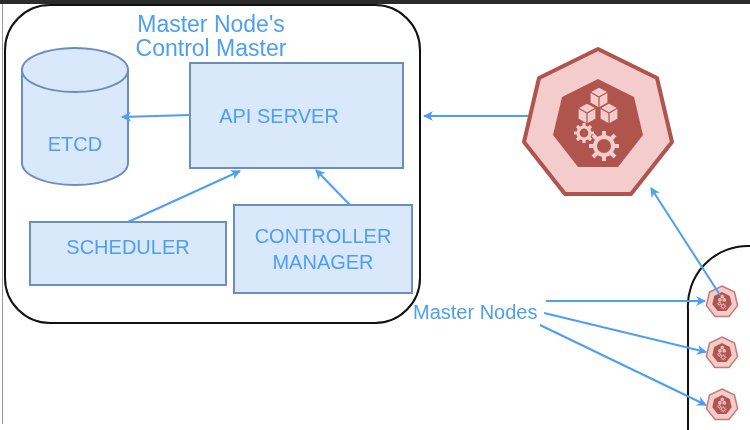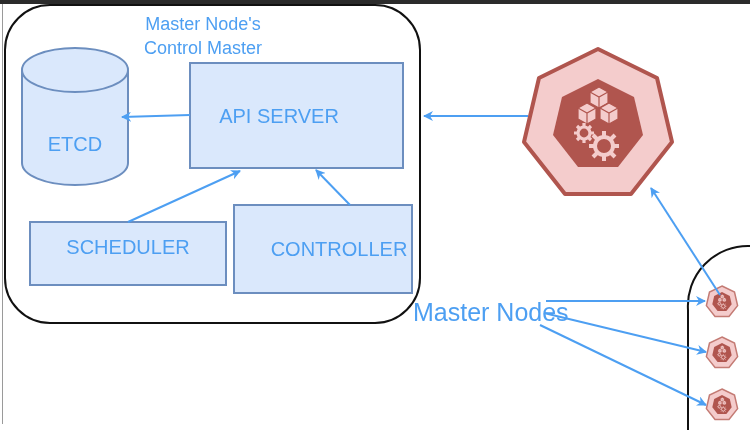--- a/index.html
+++ b/index.html
@@ -101,25 +101,26 @@
     </g>
   </g>
 
   <line x1="720" y1="295" x2="651" y2="188" stroke="#4d9ff2" stroke-width="2" marker-end="url(#ah)"></line>
 
   <line x1="546" y1="301" x2="705" y2="301" stroke="#4d9ff2" stroke-width="2" marker-end="url(#ah)"></line>
   <line x1="544" y1="313" x2="706" y2="352" stroke="#4d9ff2" stroke-width="2" marker-end="url(#ah)"></line>
   <line x1="540" y1="325" x2="706" y2="405" stroke="#4d9ff2" stroke-width="2" marker-end="url(#ah)"></line>
 </svg>
 
-<div class="lbl" style="left:108px; top:12px; width:190px; font-size:18px; line-height:24px;">
+<div class="lbl" style="left:116px; top:12px; width:190px; font-size:23px; line-height:24px;">
   <div>Master Node's</div>
   <div>Control Master</div>
 </div>
 
 <div class="box-text" style="left:22px; top:117px; width:106px; height:54px;">ETCD</div>
 <div class="box-text" style="left:190px; top:63px; width:178px; height:105px;">API SERVER</div>
 <div class="box-text" style="left:30px; top:222px; width:196px; height:49px;">SCHEDULER</div>
-<div class="box-text" style="left:234px; top:205px; width:178px; height:88px; flex-direction:column;padding-left:16px;">
+<div class="box-text" style="left:234px; top:205px; width:178px; height:88px; flex-direction:column;">
   <div>CONTROLLER</div>
+  <div>MANAGER</div>
 </div>
 
-<div class="lbl" style="left:413px; top:300px; font-size:25px; line-height:24px;">Master Nodes</div>
+<div class="lbl" style="left:413px; top:300px; font-size:20px; line-height:24px;">Master Nodes</div>
 
 </body></html>

